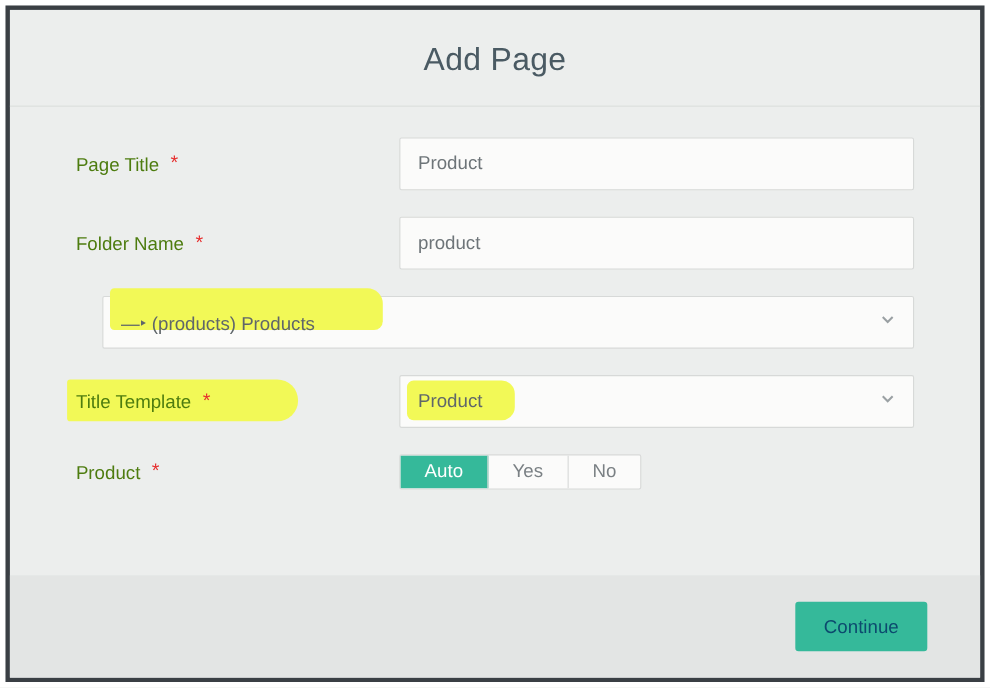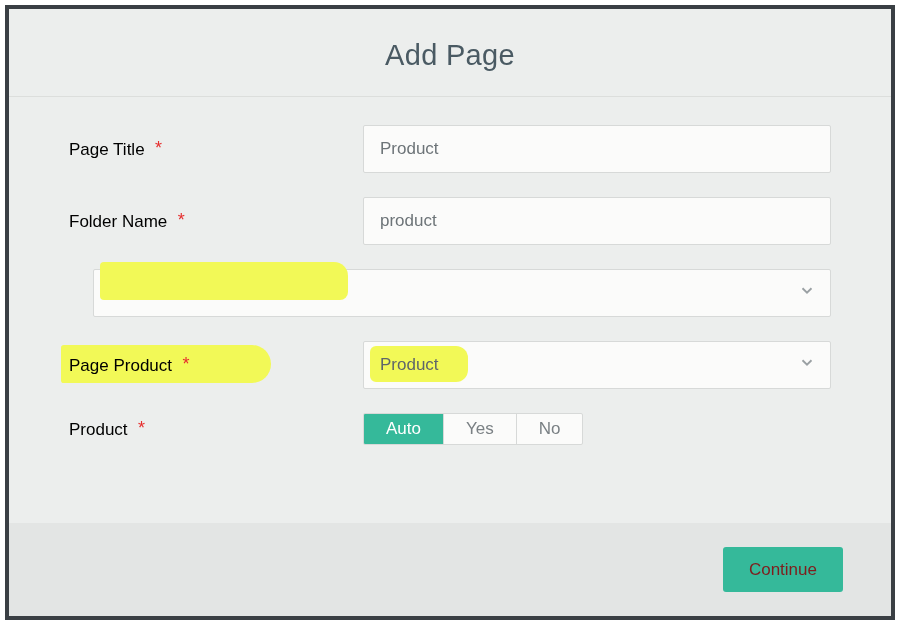--- a/index.html
+++ b/index.html
@@ -42,21 +42,21 @@
       margin-bottom: 24px;
       position: relative;
     }
     .label-col {
       width: 270px;
       flex-shrink: 0;
       position: relative;
     }
     .label {
       font-size: 17px;
-      color: #000000;
+      color: #4d7c0f;
       position: relative;
       z-index: 2;
     }
     .req {
       color: #e62e2e;
       font-size: 18px;
       margin-left: 6px;
       position: relative;
       top: -1px;
       z-index: 2;
@@ -127,21 +127,21 @@
       color: #ffffff;
     }
     .footer {
       background: #e3e5e4;
       padding: 24px 48px;
       display: flex;
       justify-content: flex-end;
     }
     .btn-continue {
       background: #35b99a;
-      color: #7f1d1d;
+      color: #0c4a6e;
       border: none;
       padding: 0 26px;
       height: 45px;
       font-size: 17px;
       border-radius: 3px;
       cursor: pointer;
     }
     
     .hl {
       position: absolute;
@@ -195,33 +195,34 @@
       </div>
       <div class="control-col">
         <input class="input" value="product" style="">
       </div>
     </div>
 
     <div class="row">
       <div class="control-col">
         <div class="select">
           <span class="hl hl-sel-parent"></span>
+          <span class="select-text">—‣   (products) Products</span>
           <span class="chevron">
             <svg width="18" height="18" viewBox="0 0 24 24" fill="none" stroke="currentColor" stroke-width="2.5">
                 <polyline points="6 9 12 15 18 9"></polyline>
               </svg>
           </span>
         </div>
       </div>
     </div>
 
     <div class="row">
       <div class="label-col">
         <span class="hl hl-label-template"></span>
-        <span class="label">Page Product</span>
+        <span class="label">Title Template</span>
         <span class="req">*</span>
       </div>
       <div class="control-col">
         <div class="select">
           <span class="hl hl-sel-template"></span>
           <span class="select-text">Product</span>
           <span class="chevron">
             <svg width="18" height="18" viewBox="0 0 24 24" fill="none" stroke="currentColor" stroke-width="2.5">
                 <polyline points="6 9 12 15 18 9"></polyline>
               </svg>

